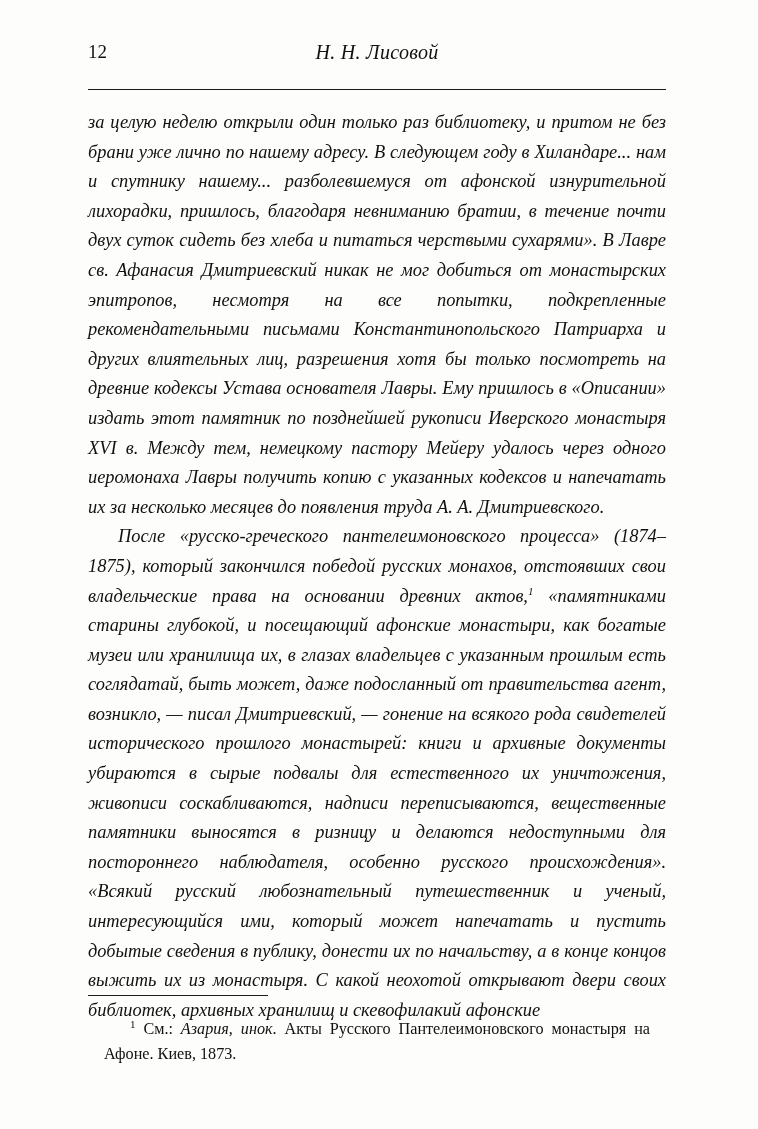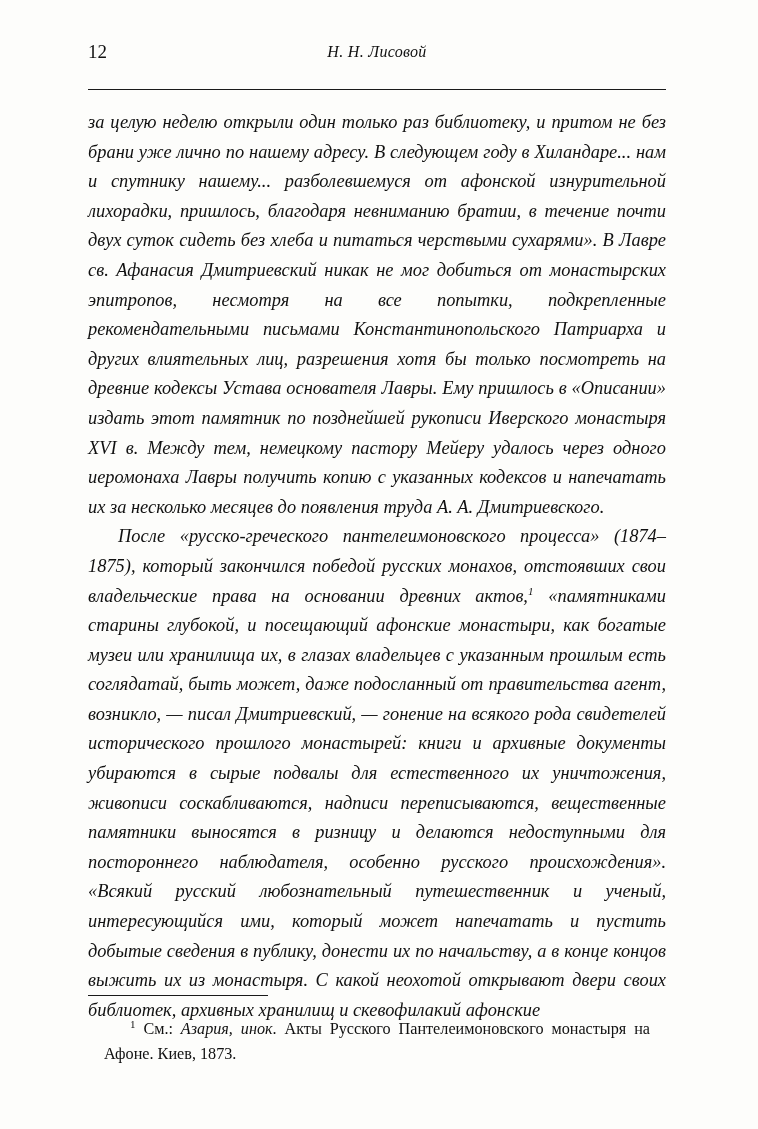--- a/index.html
+++ b/index.html
@@ -42,21 +42,21 @@
     line-height: 24px;
     font-family: "Liberation Serif", serif;
   }
   .author-head {
     position: absolute;
     left: 0;
     right: 0;
     top: 0;
     text-align: center;
     font-style: italic;
-    font-size: 16px;
+    font-size: 20px;
     line-height: 24px;
     letter-spacing: 0.3px;
   }
   .rule {
     border-top: 1.2px solid #1a1a1a;
     width: 578px;
     margin-top: 6px;
     margin-bottom: 18px;
   }
   .body-text p {

